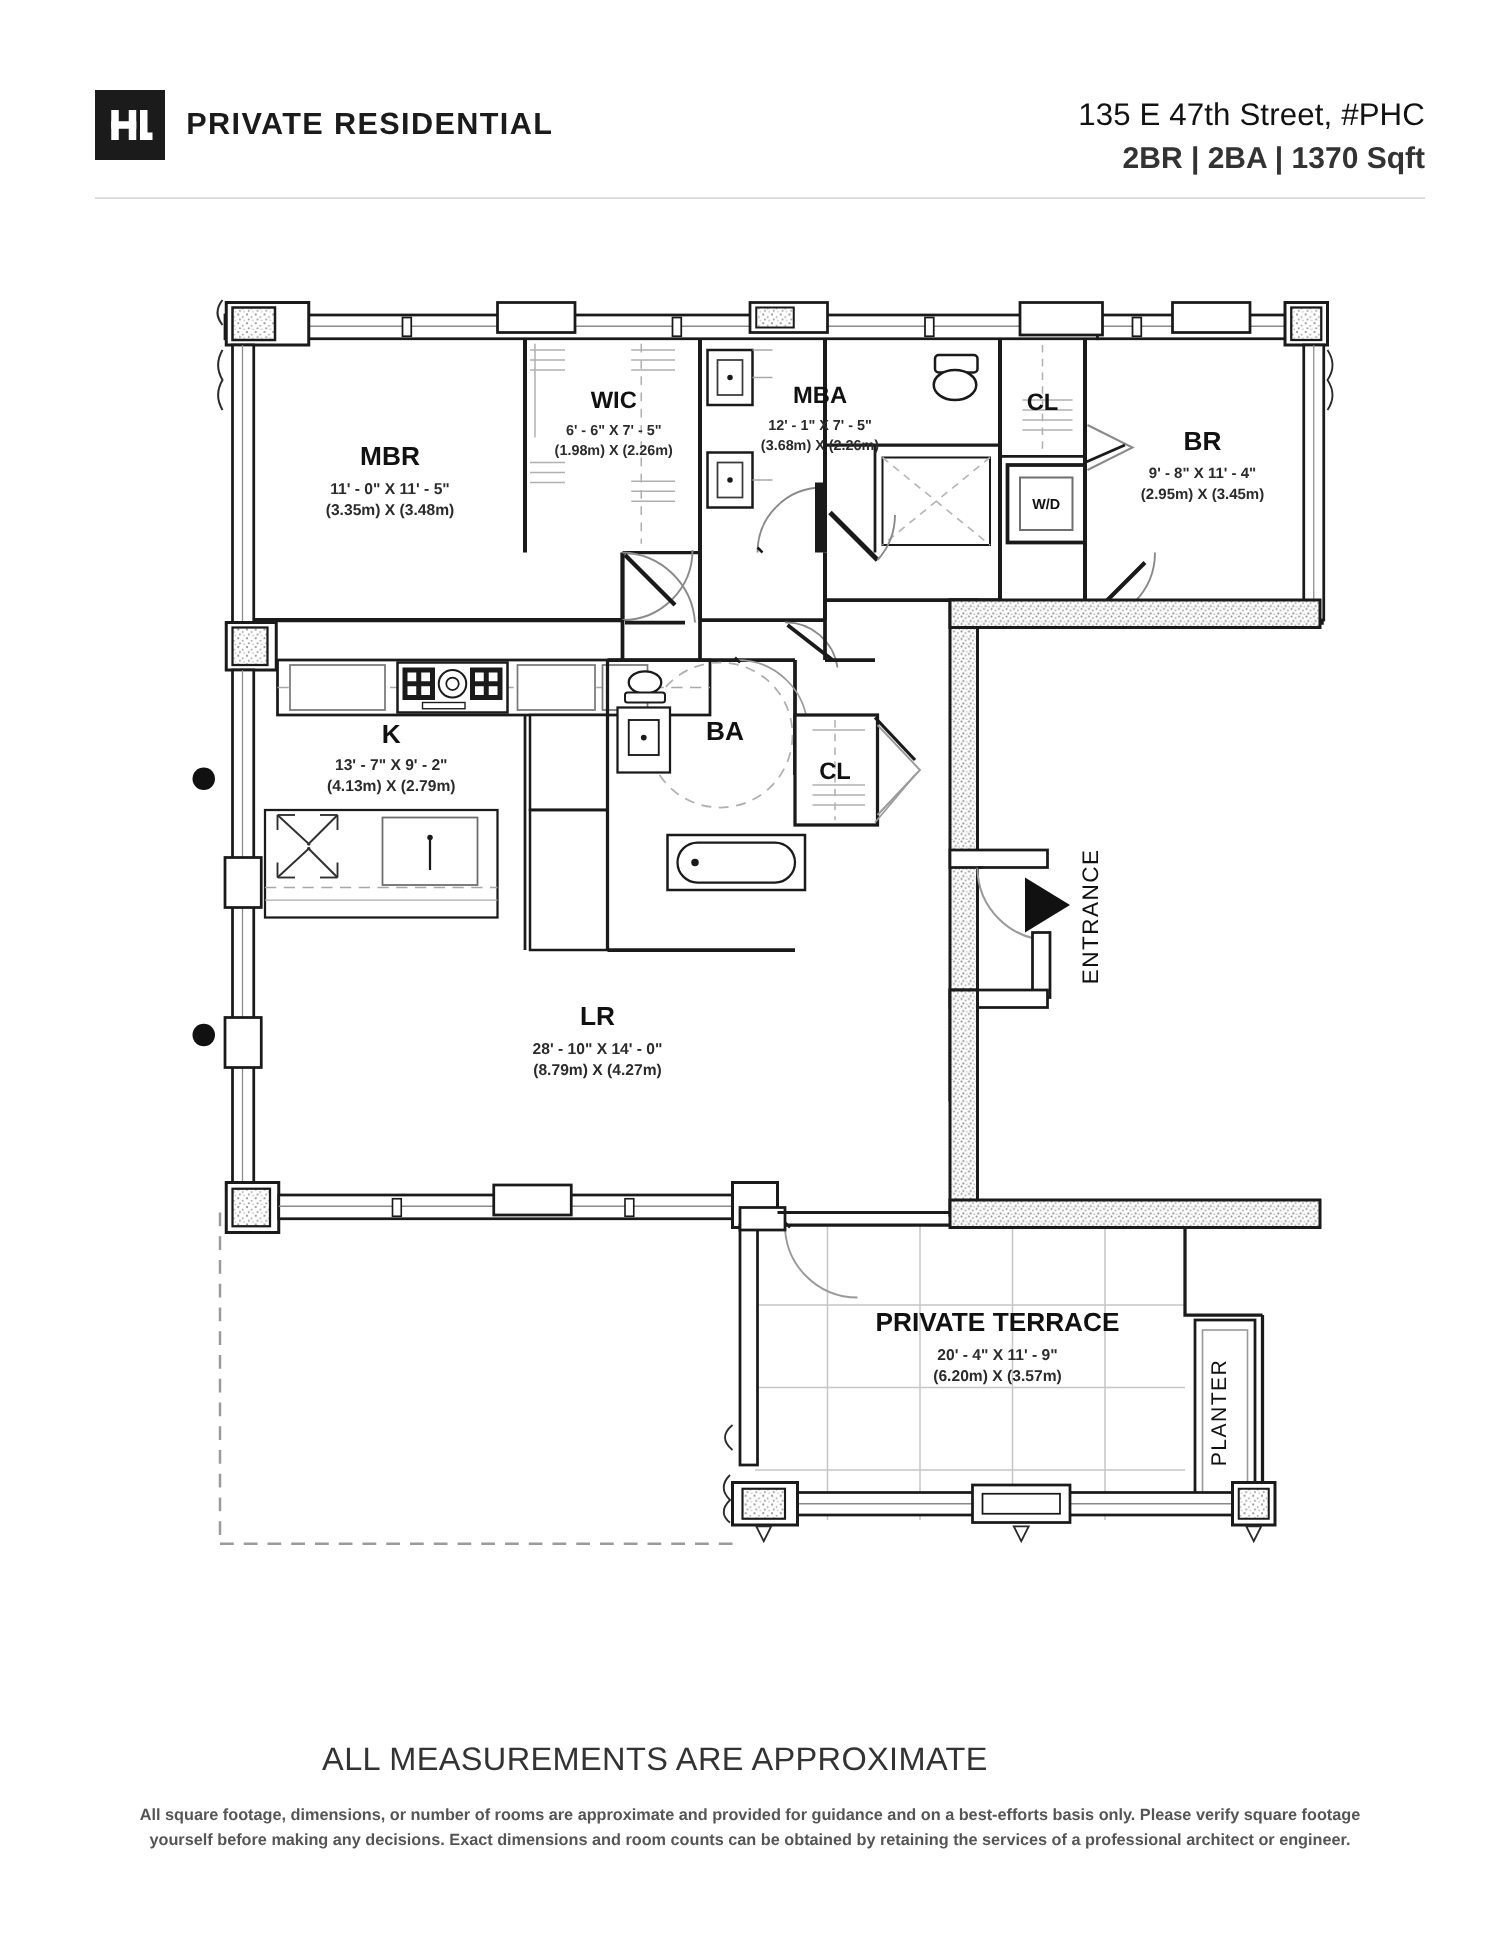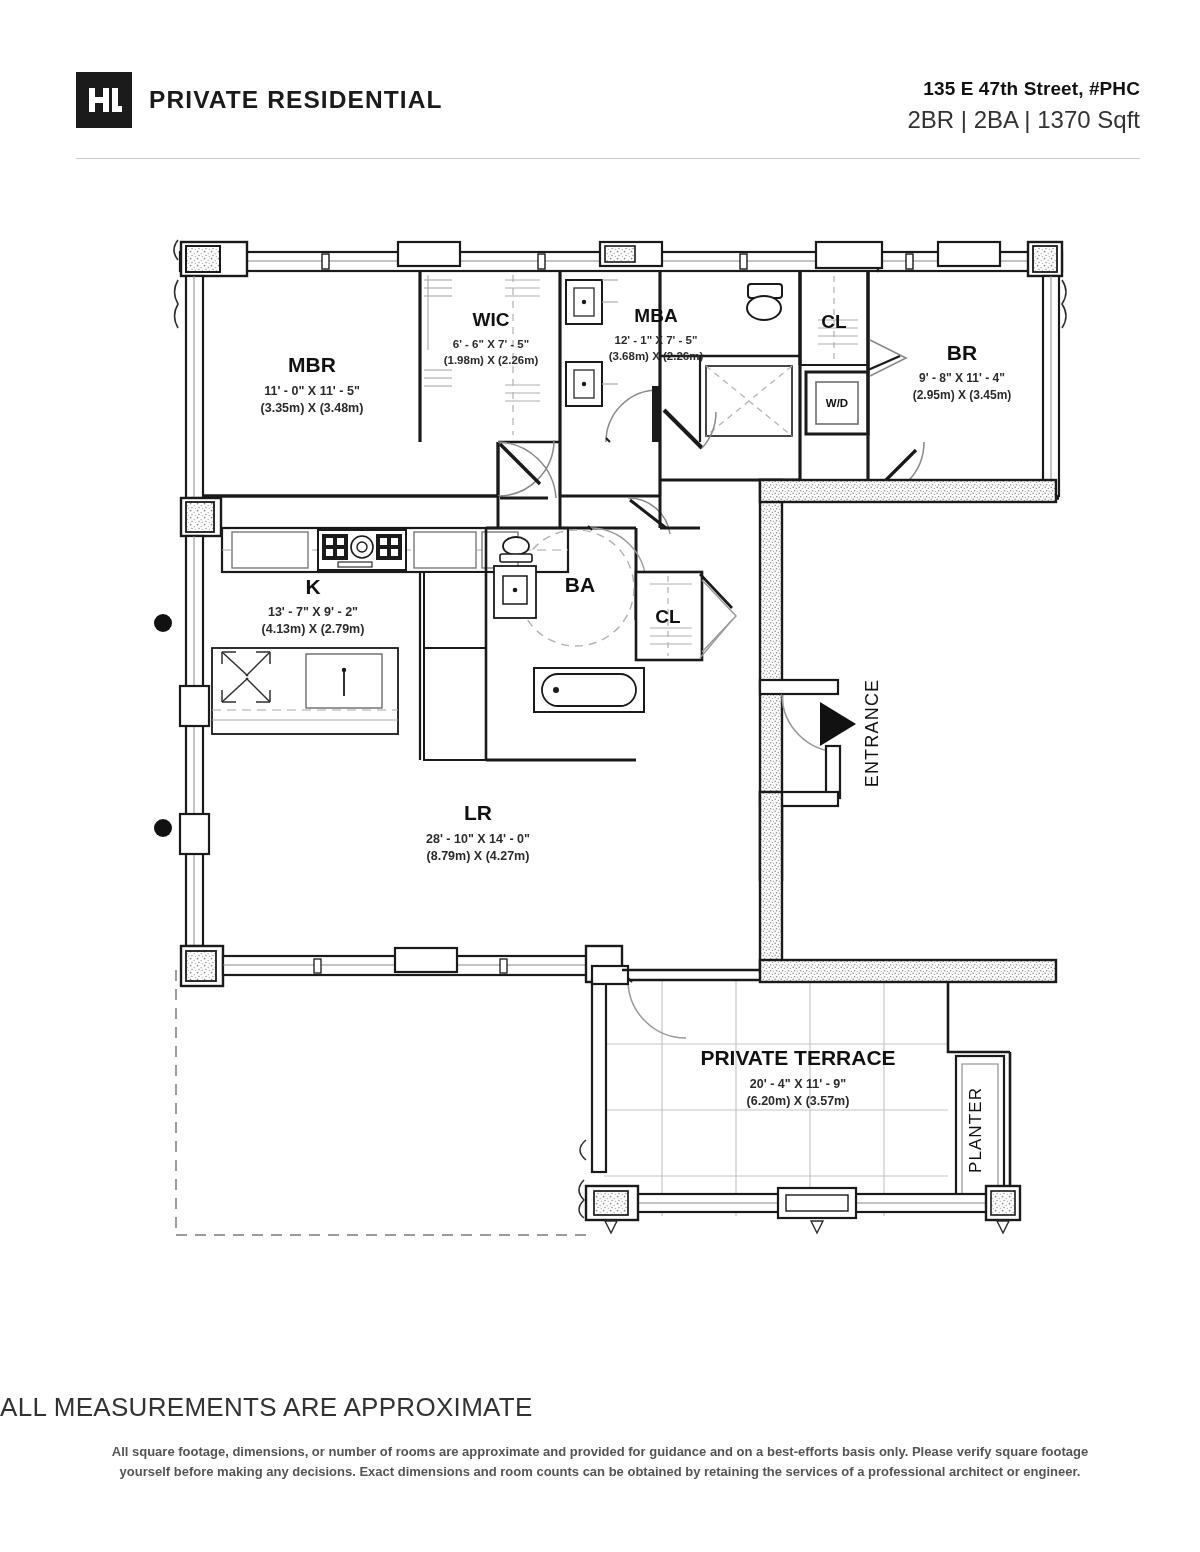--- a/index.html
+++ b/index.html
@@ -64,47 +64,47 @@
     letter-spacing: 1.1px;
     color: #1b1b1b;
     white-space: nowrap;
   }
   #address-block {
     position: absolute;
     right: 60px; top: 78px;
     text-align: right;
   }
   #address-line {
-    font-size: 19px;
-    font-weight: bold;
+    font-size: 25px;
+    font-weight: normal;
     color: #121212;
     letter-spacing: 0.1px;
     white-space: nowrap;
     margin-left: 27px;
   }
   #specs-line {
     font-size: 24px;
-    font-weight: normal;
+    font-weight: bold;
     color: #333;
     margin-top: 6px;
     white-space: nowrap;
   }
   #header-rule {
     position: absolute;
     left: 76px; top: 158px;
     width: 1064px; height: 1px;
     background: #c9c9c9;
   }
 
   
   #footer-heading {
     position: absolute;
     left: 0; top: 1392px;
     width: 1048px;
-    text-align: left;
+    text-align: center;
     font-size: 26px;
     color: #333;
     letter-spacing: 0.3px;
   }
   #disclaimer {
     position: absolute;
     left: 100px; top: 1442px;
     width: 1000px;
     text-align: center;
     font-size: 13px;

